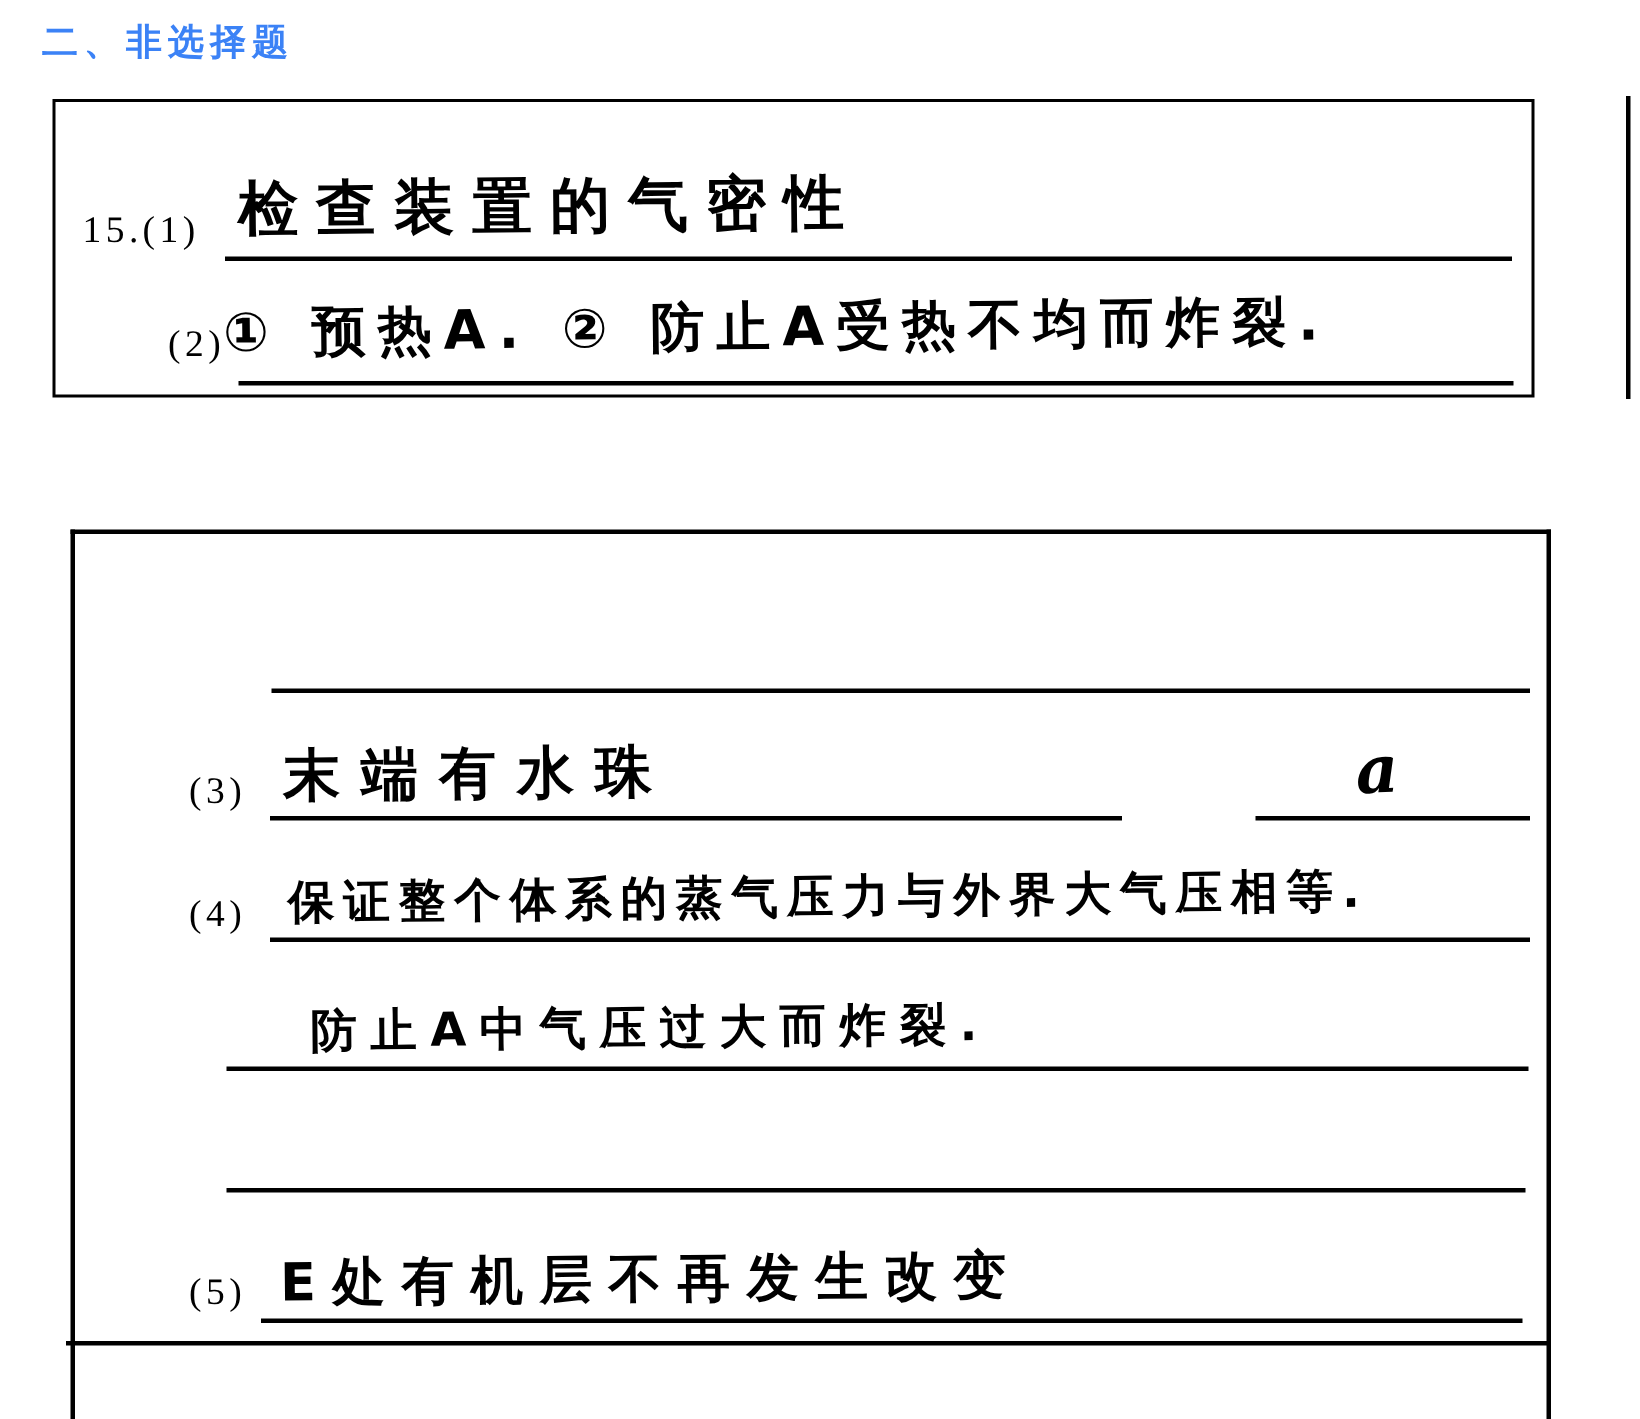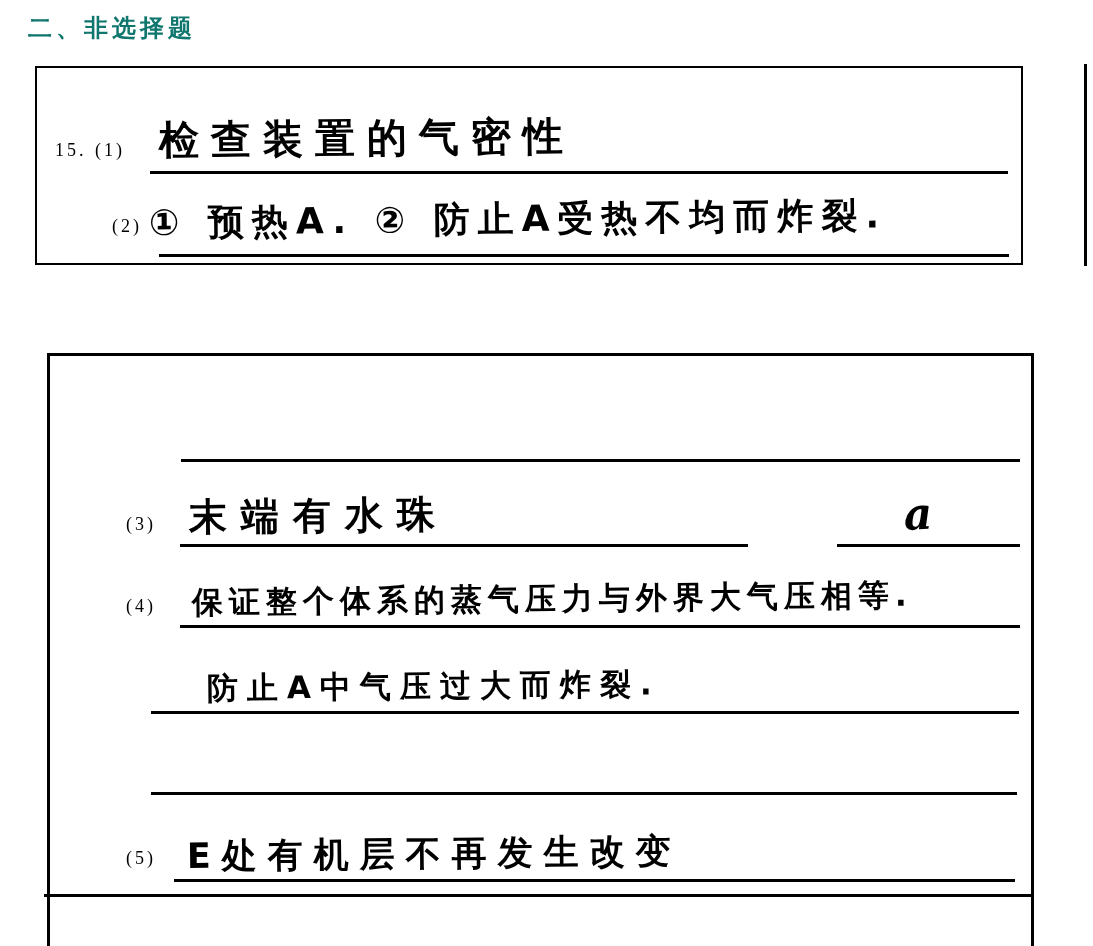--- a/index.html
+++ b/index.html
@@ -11,25 +11,25 @@
     font-family:"Liberation Serif", serif;
     color:#000;
   }
   .abs{position:absolute;}
   
   .section-header{
     font-family:"DejaVu Sans", sans-serif;
     font-weight:bold;
     font-size:24px;
     letter-spacing:4px;
-    color:#0f766e;
+    color:#3b82f6;
   }
   .printed-label{
     font-family:"Liberation Serif", serif;
-    font-size:18px;
+    font-size:25px;
     letter-spacing:3px;
     color:#000;
     white-space:nowrap;
   }
   
   .frame{border:2.5px solid #000;background:transparent;}
   .hline{background:#000;height:3px;}
   .vline{background:#000;width:2.5px;}
   
   .blank{background:#000;height:2.5px;}

